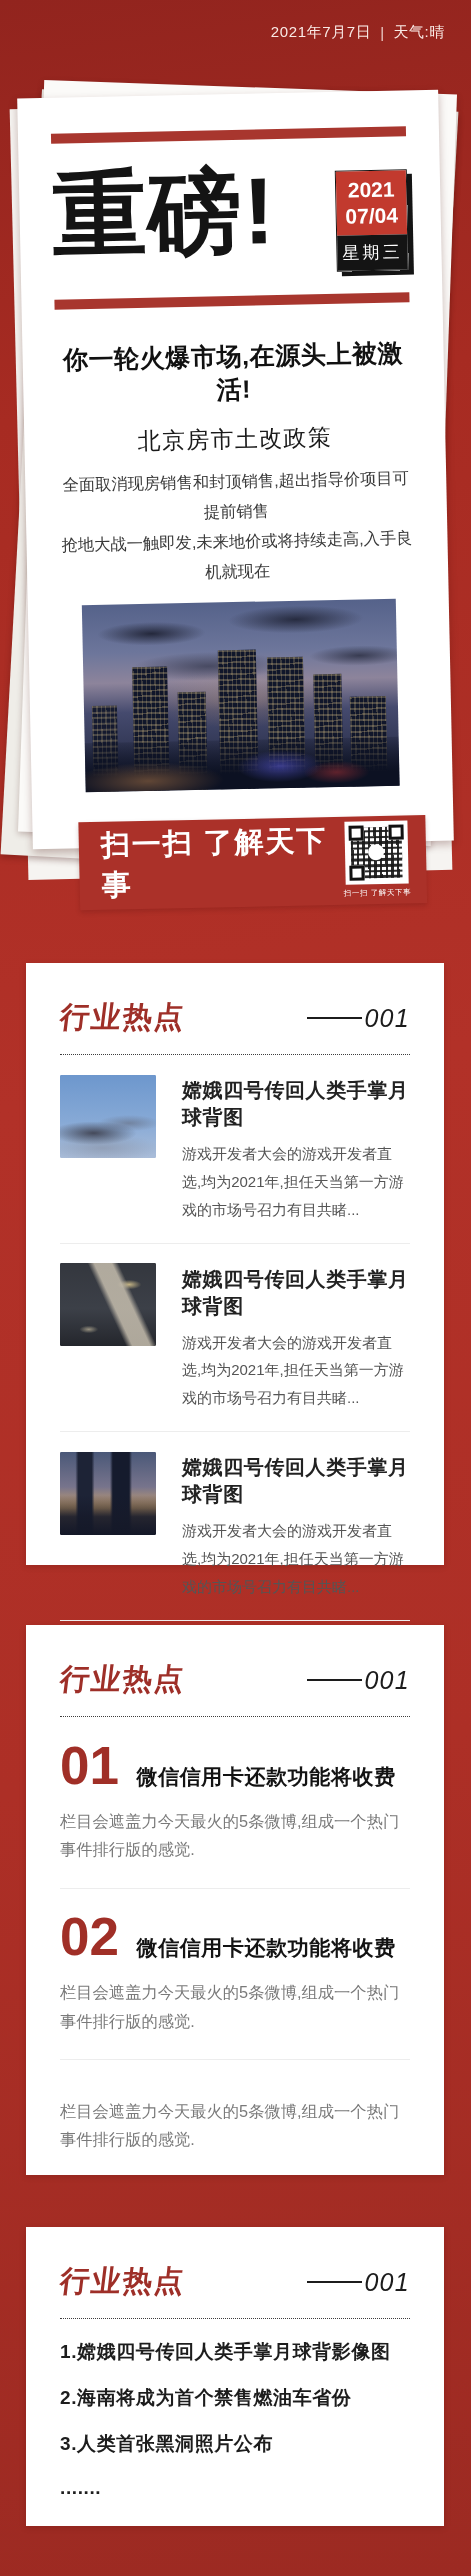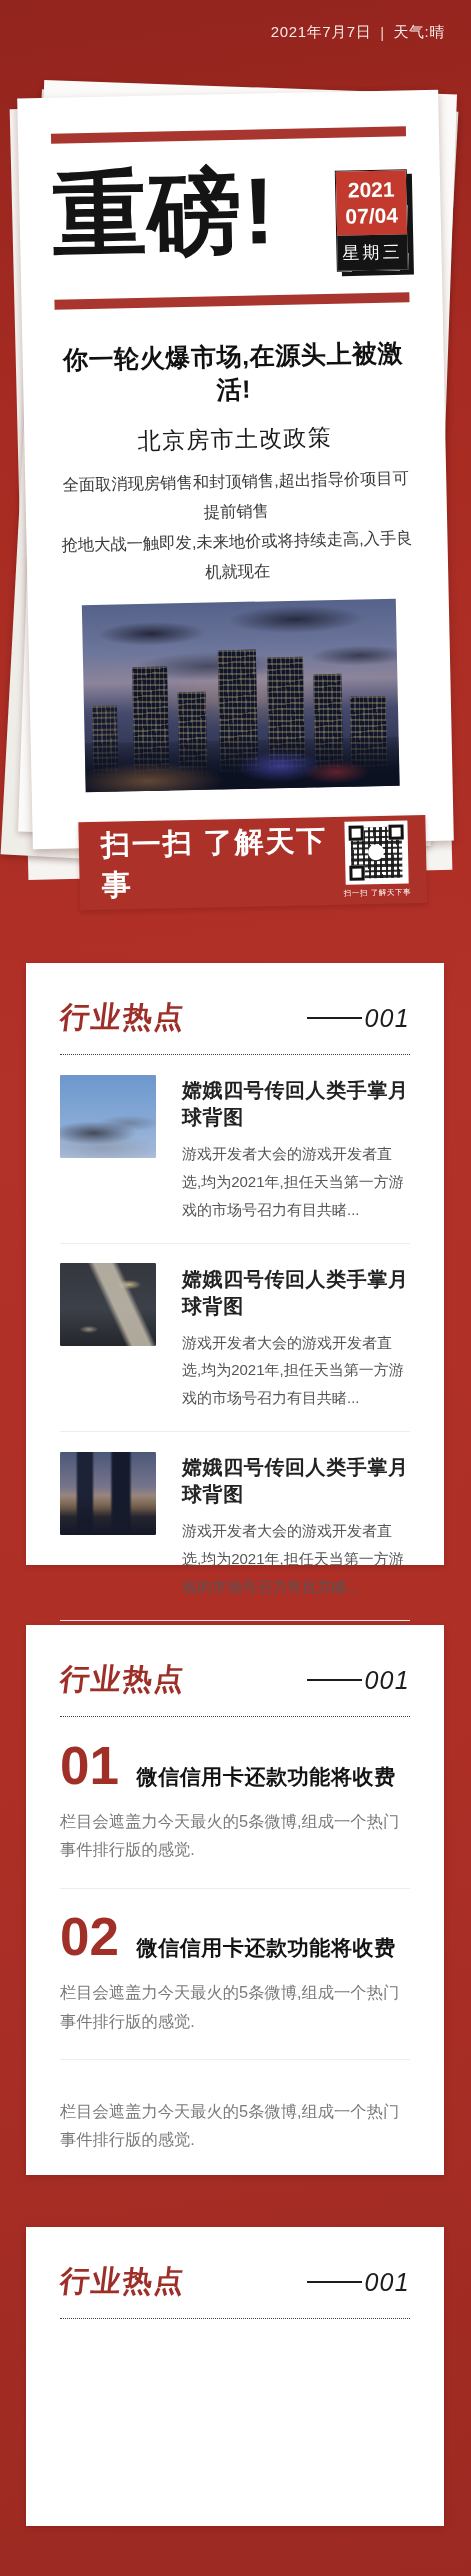--- a/index.html
+++ b/index.html
@@ -273,16 +273,22 @@
   <div class="section-card" id="section-3">
     <div class="sec-head">
       <span class="sec-title">行业热点</span>
       <span class="sec-index">
         <span class="sec-dash"></span>
         <span class="sec-num">001</span>
       </span>
     </div>
     <div class="dotted-rule"></div>
 
+    <div class="plain-list">
+      <div class="plain-item">1.嫦娥四号传回人类手掌月球背影像图</div>
+      <div class="plain-item">2.海南将成为首个禁售燃油车省份</div>
+      <div class="plain-item">3.人类首张黑洞照片公布</div>
+      <div class="plain-item">.......</div>
+    </div>
   </div>
 
 </div>
 
 
 </body></html>

